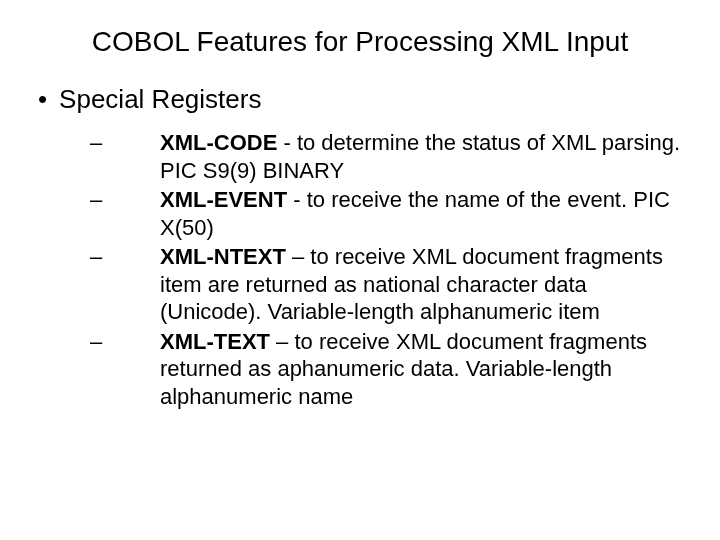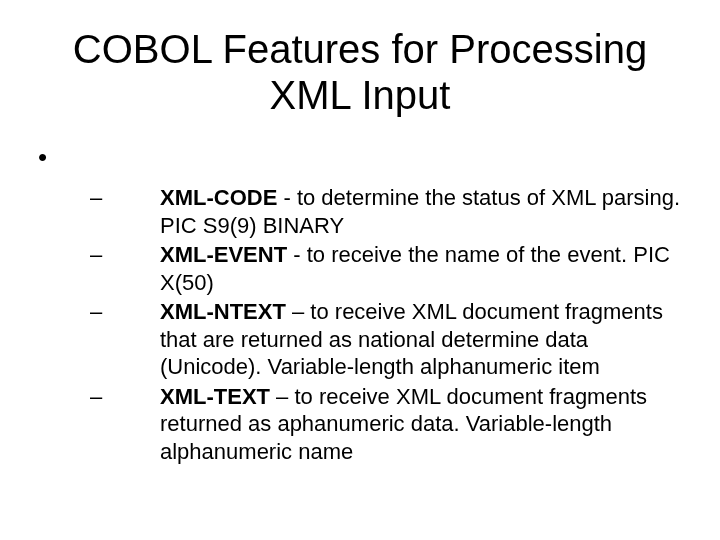--- a/index.html
+++ b/index.html
@@ -6,21 +6,21 @@
   body {
     width: 720px;
     height: 540px;
     background: #ffffff;
     font-family: Arial, Helvetica, sans-serif;
     color: #000;
     padding: 20px 30px 20px 30px;
     overflow: hidden;
   }
   .title {
-    font-size: 40px;
+    font-size: 28px;
     font-weight: 400;
     text-align: center;
     line-height: 1.15;
     margin: 6px 40px 26px 40px;
   }
   .level1 {
     display: flex;
     align-items: baseline;
     margin-left: 8px;
     margin-bottom: 14px;
@@ -55,32 +55,33 @@
   }
   .bold { font-weight: bold; }
 </style>
 </head>
 <body>
 
 <div class="title">COBOL Features for Processing XML Input</div>
 
 <div class="level1">
   <span class="bullet">•</span>
+  <span class="text">Special Registers</span>
 </div>
 
 <div class="level2-list">
   <div class="level2">
     <span class="dash">–</span>
     <span class="text"><span class="bold">XML-CODE</span><span>  - to determine the status of XML parsing. PIC S9(9) BINARY</span></span>
   </div>
   <div class="level2">
     <span class="dash">–</span>
     <span class="text"><span class="bold">XML-EVENT</span><span> - to receive the name of the event. PIC X(50)</span></span>
   </div>
   <div class="level2">
     <span class="dash">–</span>
-    <span class="text"><span class="bold">XML-NTEXT</span><span> – to receive XML document fragments that are returned as national determine data (Unicode). Variable-length alphanumeric item</span></span>
+    <span class="text"><span class="bold">XML-NTEXT</span><span> – to receive XML document fragments item are returned as national character data (Unicode). Variable-length alphanumeric item</span></span>
   </div>
   <div class="level2">
     <span class="dash">–</span>
     <span class="text"><span class="bold">XML-TEXT</span><span> – to receive XML document fragments returned as aphanumeric data. Variable-length alphanumeric name</span></span>
   </div>
 </div>
 
 </body></html>

